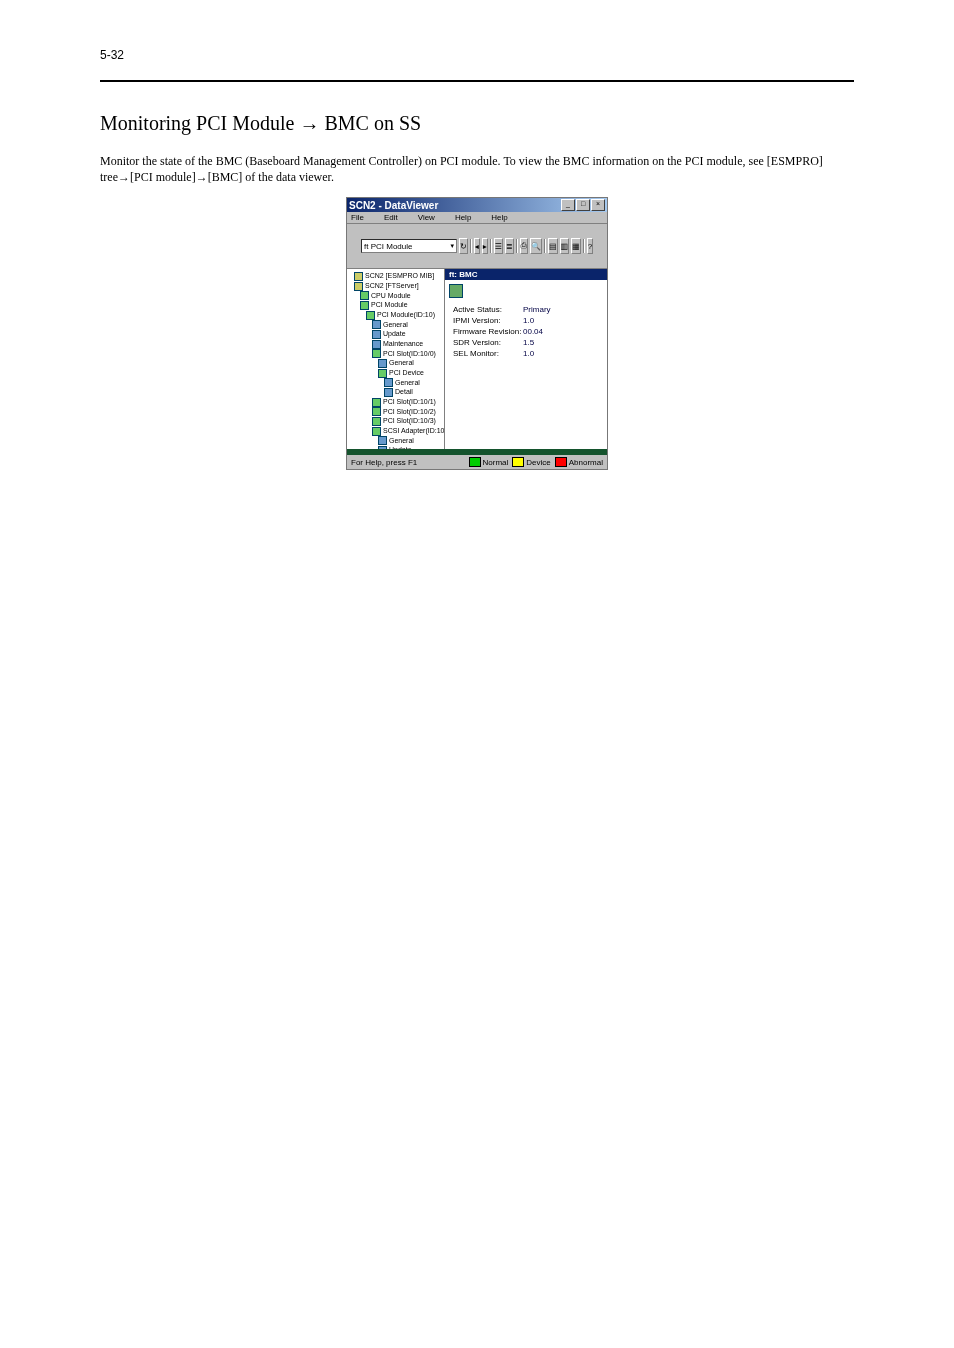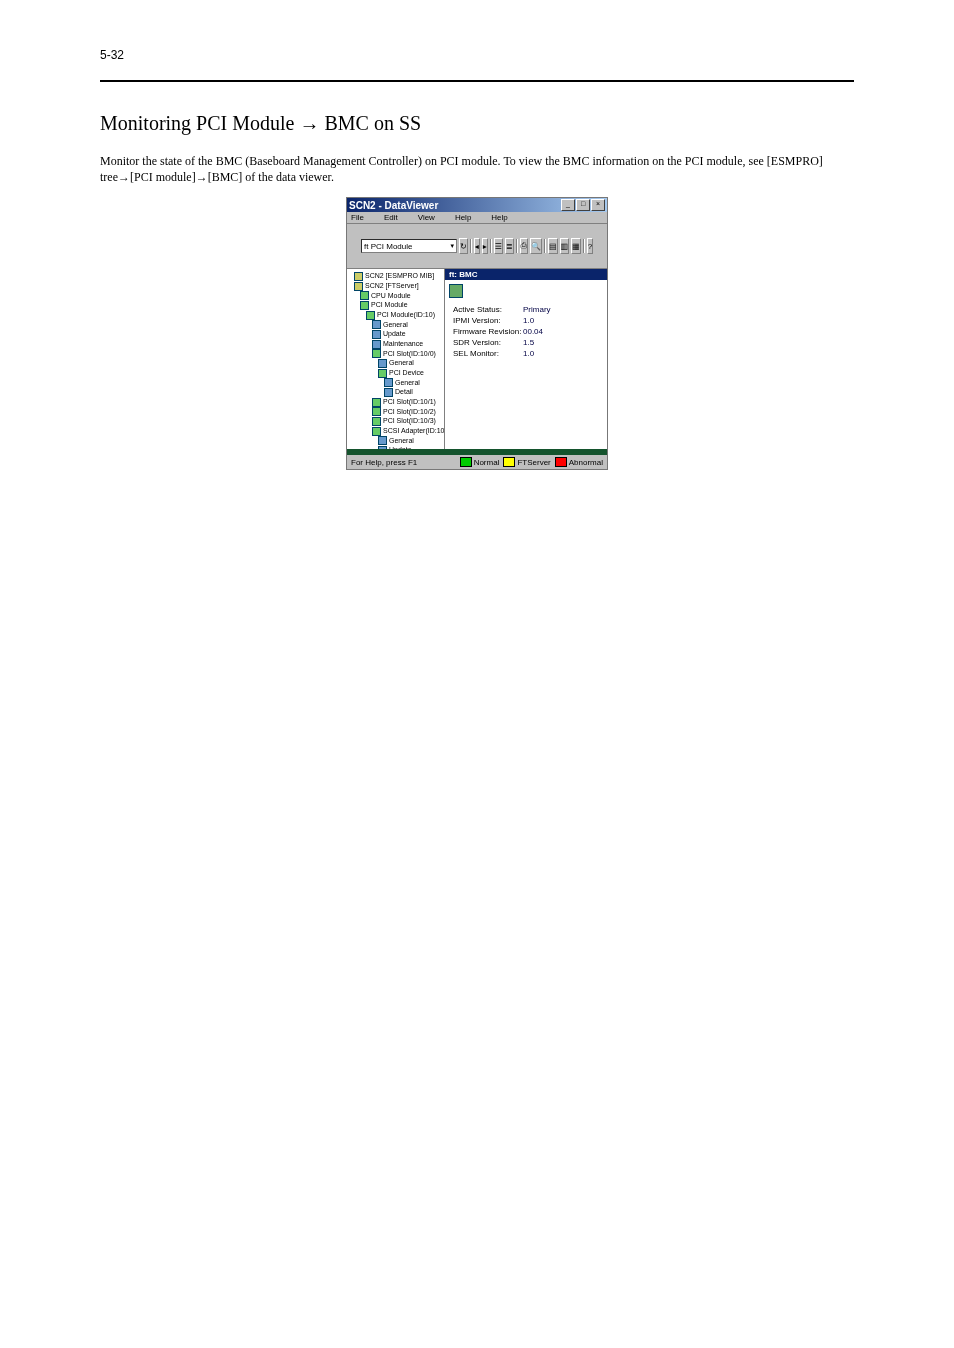--- a/index.html
+++ b/index.html
@@ -305,18 +305,18 @@
           </div>
         </div>
       </div>
     </div>
 
     <div class="statusbar">
       <span class="hint">For Help, press F1</span>
       <span class="legend-sq sq-green"></span>
         <span>Normal</span>
       <span class="legend-sq sq-yel"></span>
-        <span>FTServer</span>
+        <span>Device</span>
       <span class="legend-sq sq-red"></span>
         <span>Abnormal</span>
     </div>
   </div>
 </div>
 
 </body></html>

